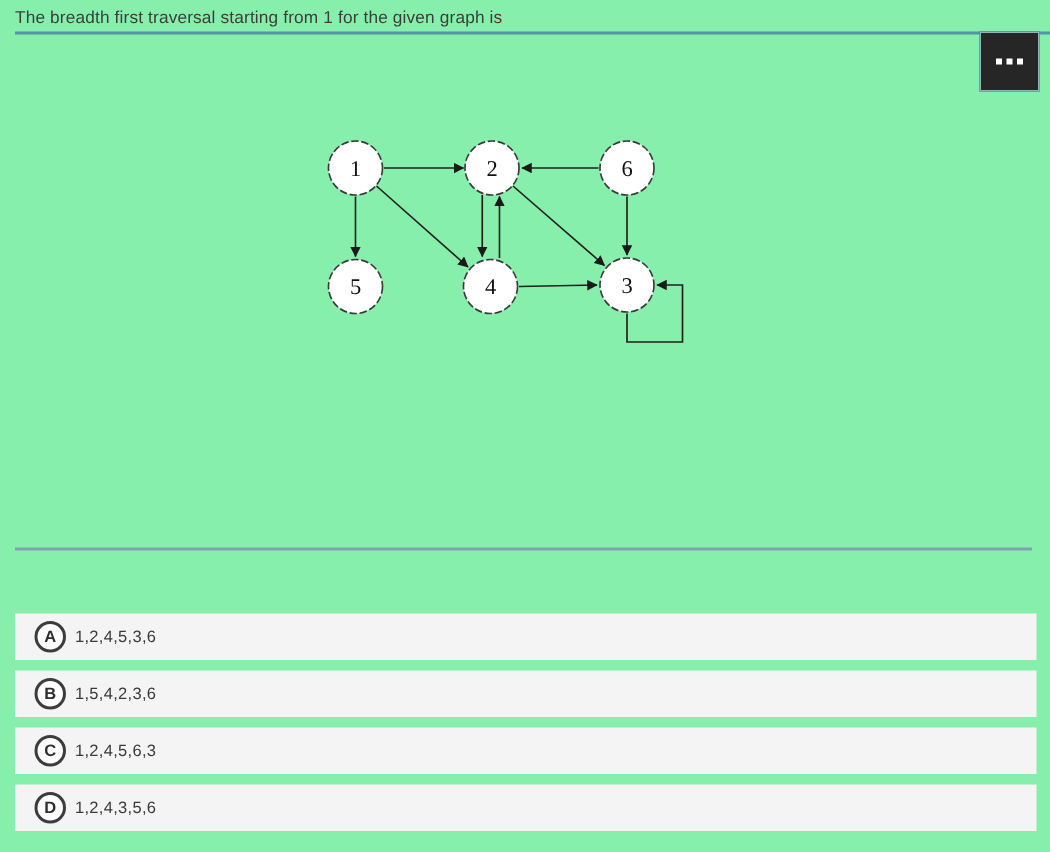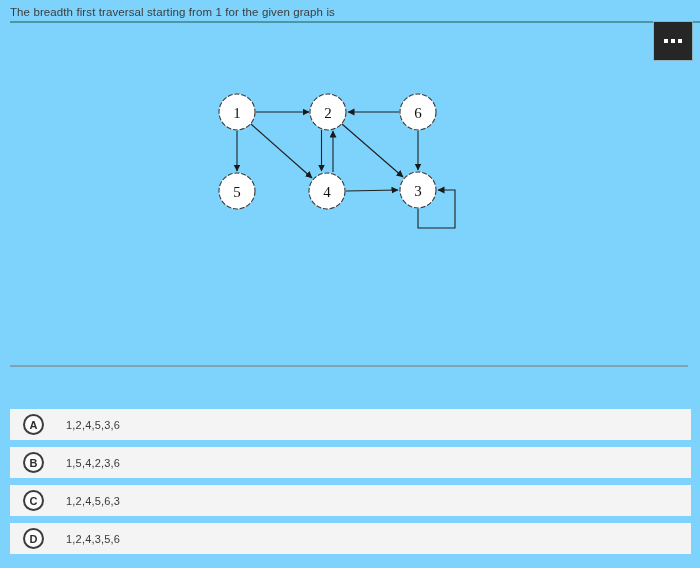--- a/index.html
+++ b/index.html
@@ -2,21 +2,21 @@
 <html><head>
 <meta charset="utf-8">
 <style>
   * { margin: 0; padding: 0; box-sizing: border-box; }
   html, body { background: #ffffff; }
   body {
     font-family: "Liberation Sans", sans-serif;
     width: 700px; height: 568px;
     position: relative; overflow: hidden;
   }
-  .page { position: relative; width: 700px; height: 568px; background: #7dd3fc; }
+  .page { position: relative; width: 700px; height: 568px; background: #86efac; }
 
   .question-title {
     position: absolute; left: 10px; top: 6px;
     font-size: 11.5px; color: #3d3d3d; letter-spacing: 0.1px;
   }
   .title-rule {
     position: absolute; left: 10px; right: 0; top: 21px; height: 2px;
     background: #4e96a4;
   }
 
@@ -57,21 +57,21 @@
     height: 31px; background: #f4f4f4; margin-bottom: 7px;
     display: flex; align-items: center; padding-left: 13px;
     cursor: pointer;
   }
   .opt-circle {
     width: 21px; height: 21px; border: 2px solid #3c3c3c; border-radius: 50%;
     display: flex; align-items: center; justify-content: center;
     font-size: 11px; font-weight: bold; color: #2e2e2e; background: #fdfdfd;
     flex: 0 0 auto;
   }
-  .opt-text { margin-left: 22px; font-size: 11px; color: #3a3a3a; letter-spacing: 0.2px; }
+  .opt-text { margin-left: 6px; font-size: 11px; color: #3a3a3a; letter-spacing: 0.2px; }
 </style>
 </head>
 <body>
 
 <div class="page">
 
   <div class="question-title">The breadth first traversal starting from 1 for the given graph is</div>
   <div class="title-rule"></div>
 
   <button class="more-btn">

